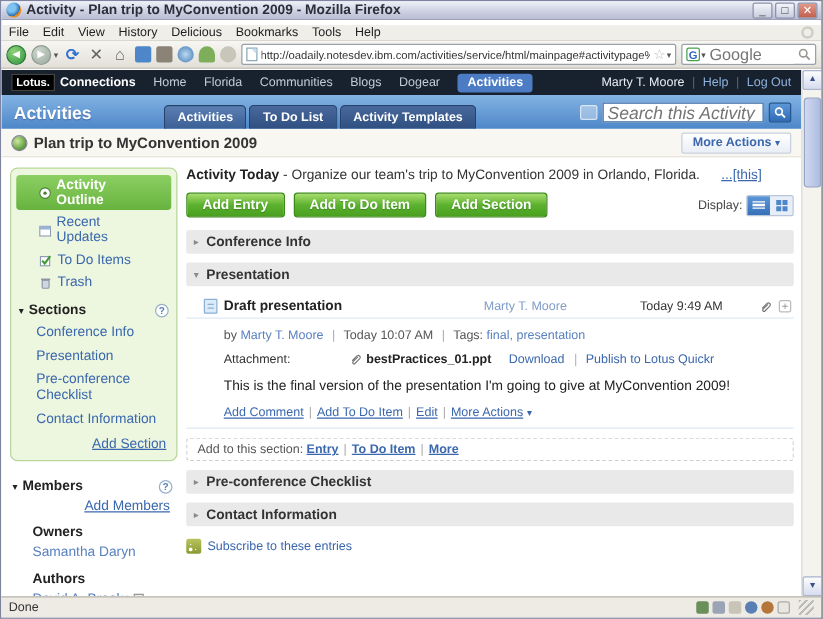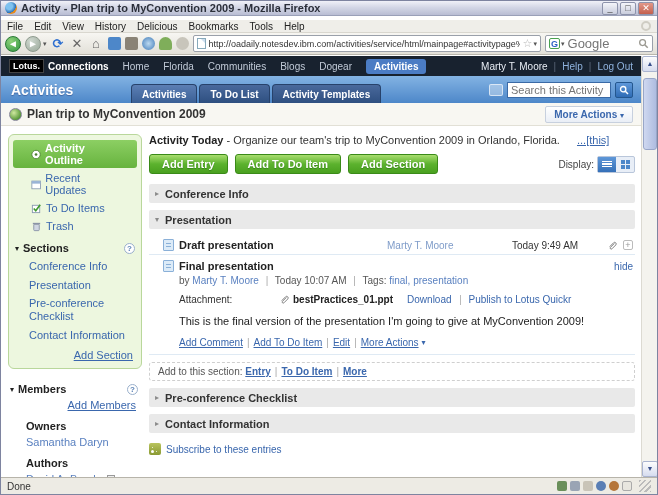--- a/index.html
+++ b/index.html
@@ -82,21 +82,21 @@
   .banner { position:relative; height:27px; background:linear-gradient(#83b3e3,#4d87c9);
     display:flex; align-items:center; }
   .banner-title { color:#fff; font-size:14px; font-weight:bold; margin-left:10px;
     text-shadow:0 1px 1px rgba(0,0,60,.3); }
   .tabs { position:absolute; left:130px; bottom:0; display:flex; gap:2px; }
   .tab { background:linear-gradient(#49699c,#2e4f80); color:#fff; font-size:10px; font-weight:bold;
     padding:4px 10px 3px; border-radius:4px 4px 0 0; border:1px solid #27426b; border-bottom:0; }
   .tab.active { background:linear-gradient(#5c7fb4,#3a5f95); }
   .bsearch { margin-left:auto; margin-right:8px; display:flex; align-items:center; gap:4px; }
   .scopeico { width:14px; height:12px; background:rgba(255,255,255,.35); border:1px solid rgba(255,255,255,.6); border-radius:2px; }
-  .bsearch input { width:104px; height:16px; border:1px solid #3a6aa6; font-size:11px; padding:0 3px; color:#888; outline:0; }
+  .bsearch input { width:129px; height:16px; border:1px solid #3a6aa6; font-size:14px; padding:0 3px; color:#888; outline:0;font-style:italic; }
   .sgo { width:18px; height:16px; background:linear-gradient(#5e97d8,#2f6cb5); border:1px solid #24578f;
     border-radius:2px; display:flex; align-items:center; justify-content:center; }
 
   
   .phead { height:23px; background:#f8f7f2; border-bottom:1px solid #e2e0d6;
     display:flex; align-items:center; padding:0 8px; gap:5px; }
   .act-ico { width:13px; height:13px; border-radius:50%;
     background:radial-gradient(circle at 35% 35%,#cfe8a0,#5a9a3a 70%,#38618f); border:1px solid #889; }
   .ph-title { font-size:12px; font-weight:bold; color:#333; flex:1; }
   .more-btn { border:1px solid #c7d0de; background:linear-gradient(#fff,#e9eef6); border-radius:2px;
@@ -404,25 +404,20 @@
             <span class="etitle">Draft presentation</span>
             <span class="eauthor">Marty T. Moore</span>
             <span class="etime">Today 9:49 AM</span>
             <svg width="11" height="11" viewBox="0 0 12 12">
                 <path d="M3 7.2 L7.2 3 a1.7 1.7 0 0 1 2.4 2.4 L5.4 9.6 a1.1 1.1 0 0 1 -1.6 -1.6 L8 3.8" fill="none" stroke="#777" stroke-width="1"></path>
               </svg>
             <span style="color:#999;font-size:9px;border:1px solid #bbb;border-radius:2px;line-height:8px;width:10px;text-align:center">+</span>
           </div>
 
           <div class="final">
-            <div class="frow1">
-              <span class="np"></span>
-              <span class="etitle">Final presentation</span>
-              <span class="hide">hide</span>
-            </div>
             <div class="meta">
               <span>by</span>
               <a>Marty T. Moore</a>
               <span class="pipe">|</span>
               <span>Today 10:07 AM</span>
               <span class="pipe">|</span>
               <span>Tags:</span>
               <a>final,</a>
               <a>presentation</a>
             </div>

